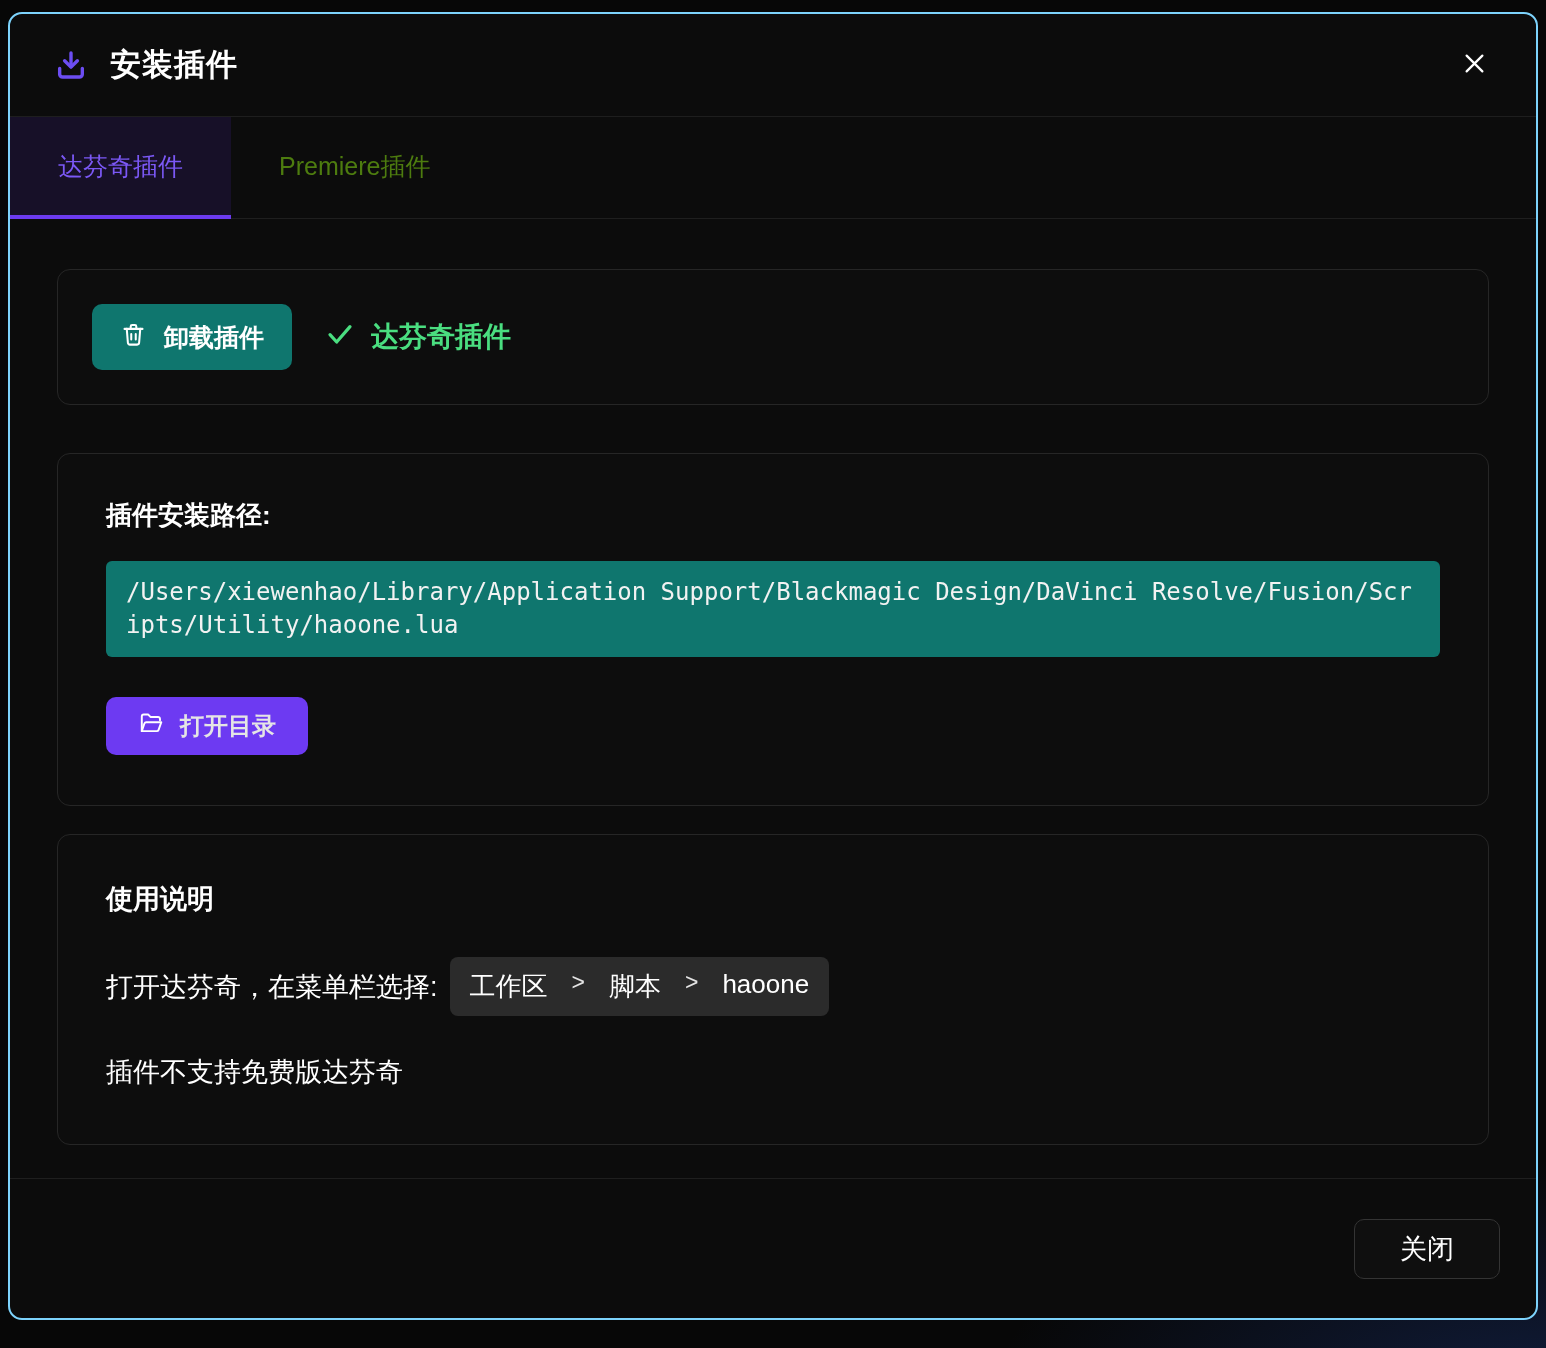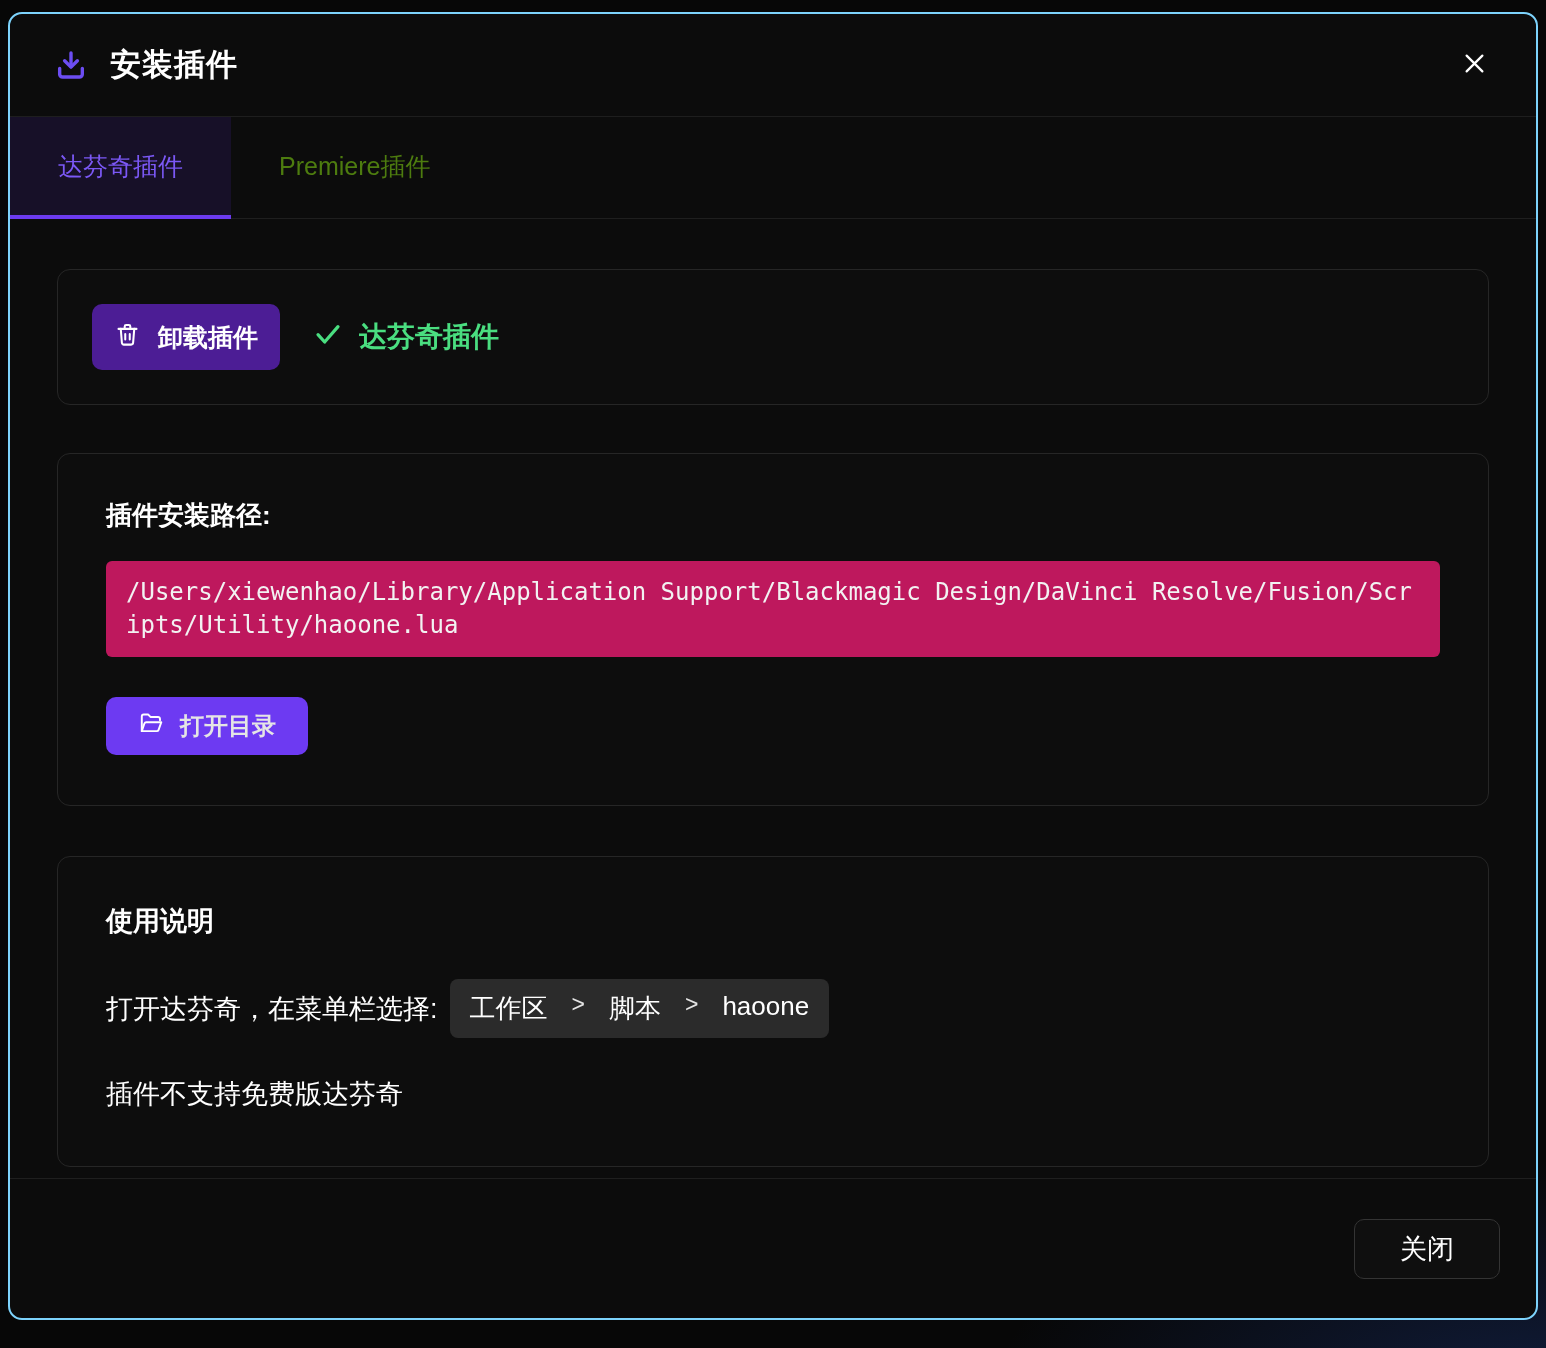--- a/index.html
+++ b/index.html
@@ -71,38 +71,38 @@
     border: 1px solid #262626;
     border-radius: 13px;
     background: #0d0d0d;
   }
   .card-status {
     padding: 34px;
     display: flex; align-items: center; gap: 32px;
     margin-bottom: 48px;
   }
   .uninstall-btn {
-    background: #4c1d95;
+    background: #0f766e;
     border: none; border-radius: 10px;
-    height: 66px; padding: 0 22px;
+    height: 66px; padding: 0 28px;
     display: inline-flex; align-items: center; gap: 17px;
     color: #ffffff; font-size: 25px; font-weight: 600;
     font-family: inherit;
     cursor: pointer;
   }
   .uninstall-btn svg { width: 27px; height: 27px; }
   .status-ok {
     display: flex; align-items: center; gap: 15px;
     color: #4ade80; font-size: 28px; font-weight: 600;
   }
   .status-ok svg { width: 32px; height: 32px; }
-  .card-path { padding: 44px 48px 50px 48px; margin-bottom: 50px; }
+  .card-path { padding: 44px 48px 50px 48px; margin-bottom: 28px; }
   .path-label { font-size: 26px; font-weight: 600; margin-bottom: 28px; }
   .path-box {
-    background: #be185d;
+    background: #0f766e;
     border-radius: 6px;
     padding: 15px 20px;
     max-width: 1335px;
     font-family: "DejaVu Sans Mono", "Liberation Mono", monospace;
     font-size: 24px; line-height: 33px;
     color: #f2f2f2;
     word-break: break-all;
   }
   .open-dir-btn {
     margin-top: 40px;

